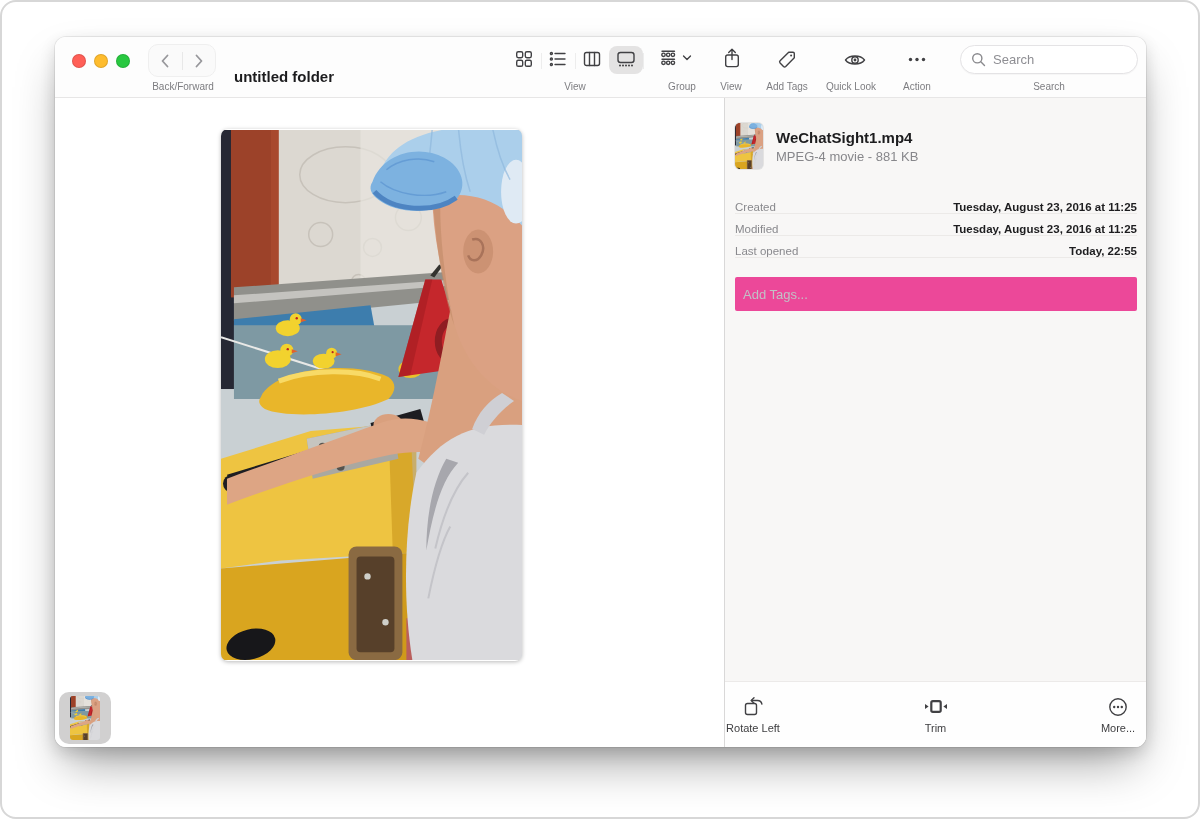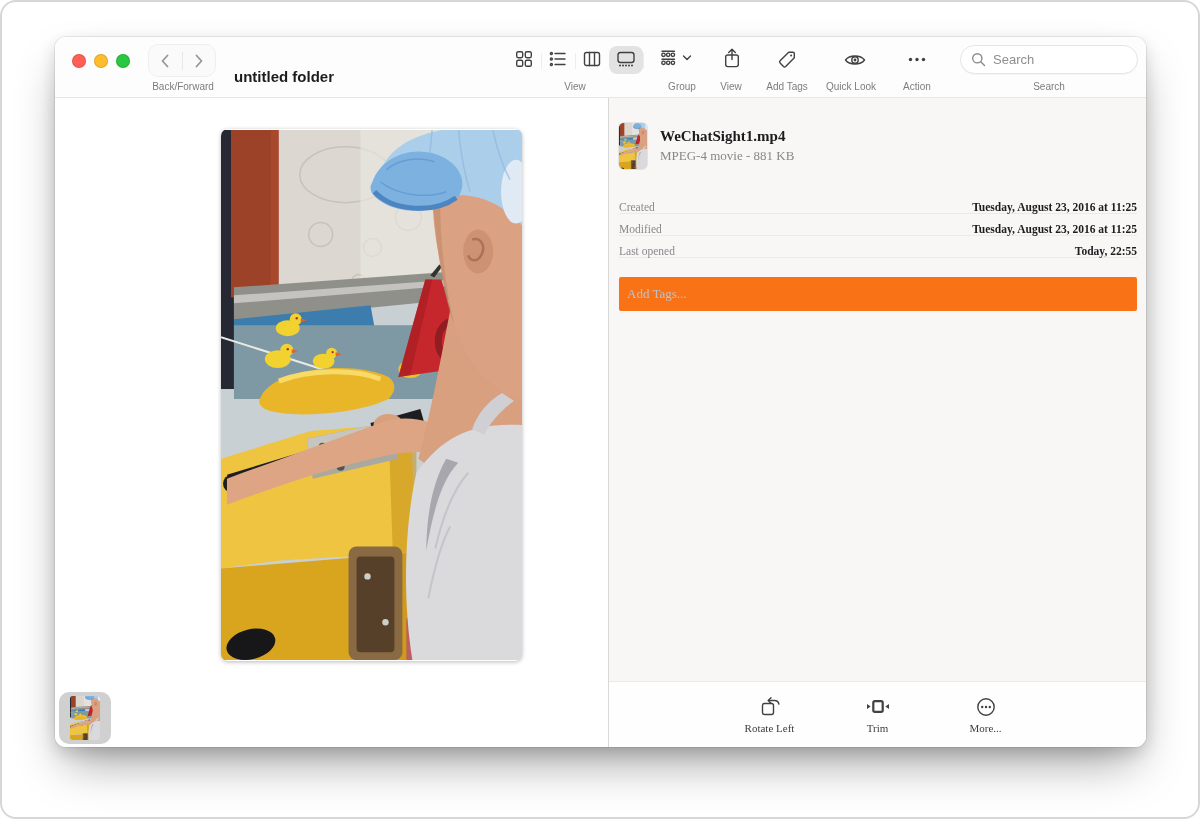--- a/index.html
+++ b/index.html
@@ -49,46 +49,46 @@
   .preview { position:absolute; left:166px; top:31px; width:301px; height:532px;
     border-radius:7px; overflow:hidden; box-shadow:0 1px 4px rgba(0,0,0,.28); }
   .preview svg { display:block; width:100%; height:100%; }
 
   .strip-thumb { position:absolute; left:4px; bottom:3px; width:52px; height:52px;
     background:#d1d0d0; border-radius:10px; display:flex; align-items:center; justify-content:center; }
   .strip-thumb .mini { width:30px; height:44px; border-radius:3px; overflow:hidden; }
   .mini svg { display:block; width:100%; height:100%; }
 
   
-  .info-panel { width:538px; background:#f8f7f6; border-left:1px solid #d9d8d8; position:relative;
-    padding:25px 9px 0 10px;font-family:Liberation Serif, serif; }
+  .info-panel { width:422px; background:#f8f7f6; border-left:1px solid #d9d8d8; position:relative;
+    padding:25px 9px 0 10px; }
   .file-head { display:flex; align-items:center; }
   .file-thumb { width:28px; height:46px; border-radius:5px; overflow:hidden; flex:none;
     box-shadow:0 0 0 1px rgba(0,0,0,.08); }
   .file-thumb svg { display:block; width:100%; height:100%; }
   .file-meta { margin-left:13px; }
   .file-name { font-size:15px; font-weight:700; color:#1c1c1e; }
   .file-kind { font-size:13px; color:#87878b; margin-top:3px; }
 
   .sec-heading { font-size:13px; font-weight:700; color:#1c1c1e; }
   .info-sec { margin-top:23px; }
   .info-rows { margin-top:6px; }
   .info-row { display:flex; align-items:flex-end; height:22px; border-bottom:1px solid #eceae8; font-size:11.5px; }
   .info-row .lbl { color:#89898d; }
   .info-row .val { margin-left:auto; color:#1d1d1f; font-weight:700; }
 
   .tags-sec { margin-top:19px; }
-  .tags-field { margin-top:7px; height:34px; background:#f97316; border-radius:2px; display:flex; align-items:center;justify-content:center; }
+  .tags-field { margin-top:7px; height:34px; background:#ec4899; border-radius:2px; display:flex; align-items:center;justify-content:center; }
   .tags-field input { border:none; outline:none; width:100%; height:100%; background:transparent;
     padding:0 8px; font-size:13px; color:#3c3c3e; font-family:inherit; }
   .tags-field input::placeholder { color:#c2c1c6; }
 
   .panel-actions { position:absolute; left:0; right:0; bottom:0; height:66px;
     background:#fefefe; border-top:1px solid #eceae9;
-    display:flex; align-items:center; justify-content:center; gap:52px; }
+    display:flex; align-items:center; justify-content:space-between; gap:52px; }
   .pa-btn { display:flex; flex-direction:column; align-items:center; min-width:56px; }
   .pa-btn .pa-ic { height:22px; display:flex; align-items:center; }
   .pa-btn .pa-lb { font-size:11px; color:#3e3e40; margin-top:4px; white-space:nowrap; }
 
   svg.ic { stroke:#414144; fill:none; stroke-width:1.4; stroke-linecap:round; stroke-linejoin:round; }
 </style>
 </head>
 <body>
 
 <svg width="0" height="0" style="position:absolute">

